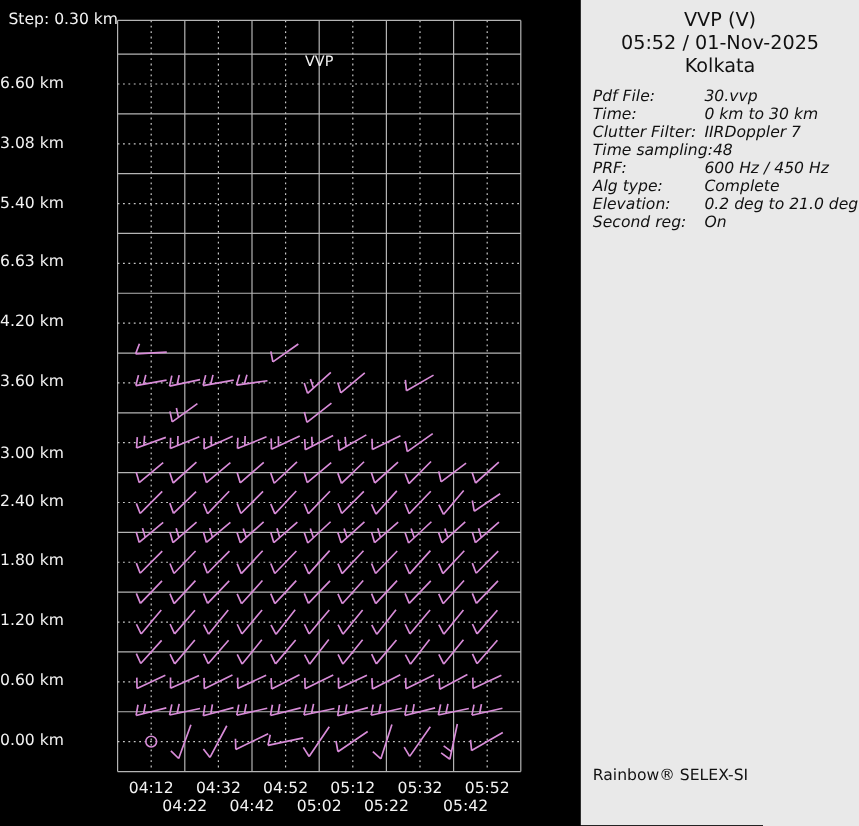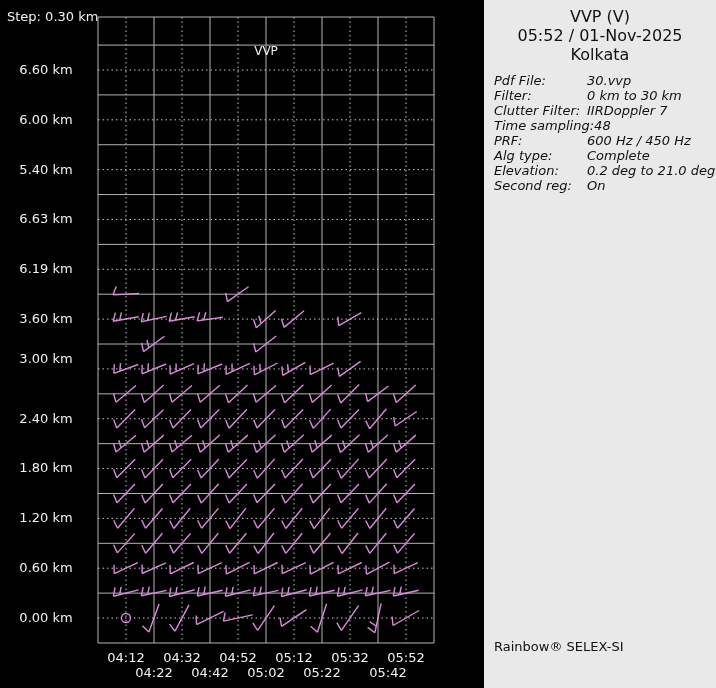--- a/index.html
+++ b/index.html
@@ -3,21 +3,21 @@
 <meta charset="utf-8">
 <style>
   html,body{margin:0;padding:0;background:#000;}
   .screen{position:relative;width:716px;height:688px;background:#000;overflow:hidden;
           font-family:"DejaVu Sans","Liberation Sans",sans-serif;}
   
   .chart-panel{position:absolute;left:0;top:0;width:484px;height:688px;background:#000;color:#f2f2f2;}
   .chart-title{position:absolute;left:98px;top:0px;width:336px;text-align:center;
                font-size:12px;color:#f2f2f2;margin-top:44px;}
   .step-label{position:absolute;left:7px;top:9px;font-size:13px;color:#f2f2f2;white-space:nowrap;}
-  .ytick{position:absolute;left:0;width:92px;text-align:center;font-size:13px;color:#f2f2f2;white-space:nowrap;}
+  .ytick{position:absolute;left:0;width:92px;text-align:left;font-size:13px;color:#f2f2f2;white-space:nowrap;}
   .xtick{position:absolute;width:48px;text-align:center;font-size:13px;color:#f2f2f2;white-space:nowrap;}
   #chart-svg{position:absolute;left:0;top:0;}
   
   .info-panel{position:absolute;left:484px;top:0;width:232px;height:688px;background:#e9e9e9;color:#111;}
   .info-head{padding-top:7px;text-align:center;font-size:16px;line-height:19px;}
   .info-fields{margin-top:9px;padding-left:10px;font-size:13px;line-height:15px;font-style:italic;}
   .info-row{white-space:nowrap;}
   .flabel{display:inline-block;min-width:93px;}
   .info-footer{position:absolute;left:10px;top:615px;font-size:13px;margin-top:24px;}
 </style>
@@ -196,26 +196,26 @@
         <path d="M317.4 632.3 L326.6 603.7 M317.4 632.3 l-6.7 -6.0" fill="none" stroke="#d88cd8" stroke-width="1.4"></path>
         <path d="M341.4 630.3 L358.6 605.7 M341.4 630.3 l-4.6 -7.7" fill="none" stroke="#d88cd8" stroke-width="1.4"></path>
         <path d="M374.9 632.7 L381.1 603.3 M374.9 632.7 l-7.3 -5.3 M376.2 626.3 l-6.5 -4.7" fill="none" stroke="#d88cd8" stroke-width="1.4"></path>
         <path d="M393.0 625.5 L419.0 610.5 M393.0 625.5 l-0.9 -9.0" fill="none" stroke="#d88cd8" stroke-width="1.4"></path>
       </svg>
 
     <div class="chart-title">VVP</div>
     <div class="step-label">Step: 0.30 km</div>
 
     <div class="ytick" style="top:62px">6.60 km</div>
-    <div class="ytick" style="top:112px">6.00 km</div>
+    <div class="ytick" style="top:112px">3.08 km</div>
     <div class="ytick" style="top:162px">5.40 km</div>
     <div class="ytick" style="top:211px">6.63 km</div>
-    <div class="ytick" style="top:261px">6.19 km</div>
+    <div class="ytick" style="top:261px">4.20 km</div>
     <div class="ytick" style="top:311px">3.60 km</div>
-    <div class="ytick" style="top:351px">3.00 km</div>
+    <div class="ytick" style="top:371px">3.00 km</div>
     <div class="ytick" style="top:411px">2.40 km</div>
     <div class="ytick" style="top:460px">1.80 km</div>
     <div class="ytick" style="top:510px">1.20 km</div>
     <div class="ytick" style="top:560px">0.60 km</div>
     <div class="ytick" style="top:610px">0.00 km</div>
 
     <div class="xtick" style="left:102px;top:650px">04:12</div>
     <div class="xtick" style="left:130px;top:665px">04:22</div>
     <div class="xtick" style="left:158px;top:650px">04:32</div>
     <div class="xtick" style="left:186px;top:665px">04:42</div>
@@ -229,21 +229,21 @@
   </div>
 
   <div class="info-panel">
     <div class="info-head">
       <div>VVP (V)</div>
       <div>05:52 / 01-Nov-2025</div>
       <div>Kolkata</div>
     </div>
     <div class="info-fields">
       <div class="info-row"><span class="flabel">Pdf File:</span><span class="fvalue">30.vvp</span></div>
-      <div class="info-row"><span class="flabel">Filter:</span><span class="fvalue">0 km to 30 km</span></div>
+      <div class="info-row"><span class="flabel">Time:</span><span class="fvalue">0 km to 30 km</span></div>
       <div class="info-row"><span class="flabel">Clutter Filter:</span><span class="fvalue">IIRDoppler 7</span></div>
       <div class="info-row"><span class="flabel">Time sampling:</span><span class="fvalue">48</span></div>
       <div class="info-row"><span class="flabel">PRF:</span><span class="fvalue">600 Hz / 450 Hz</span></div>
       <div class="info-row"><span class="flabel">Alg type:</span><span class="fvalue">Complete</span></div>
       <div class="info-row"><span class="flabel">Elevation:</span><span class="fvalue">0.2 deg to 21.0 deg</span></div>
       <div class="info-row"><span class="flabel">Second reg:</span><span class="fvalue">On</span></div>
     </div>
     <div class="info-footer">Rainbow® SELEX-SI</div>
   </div>
 

